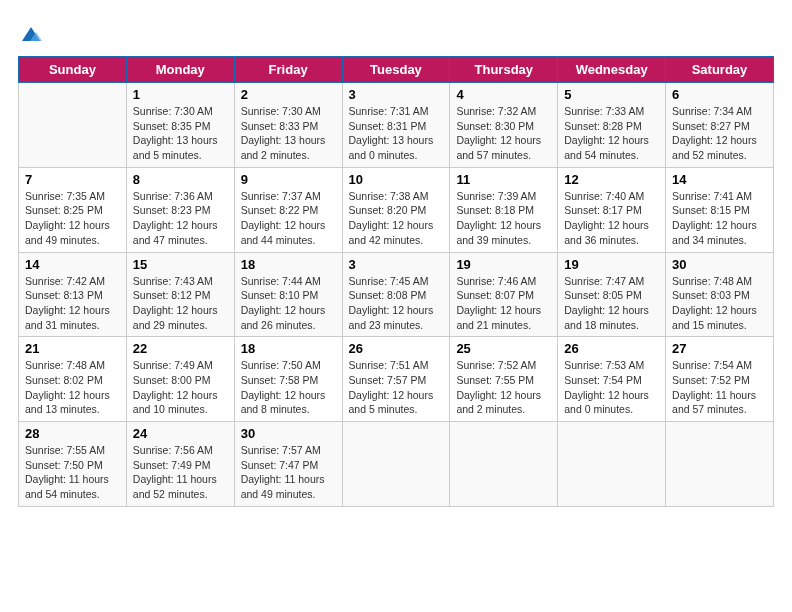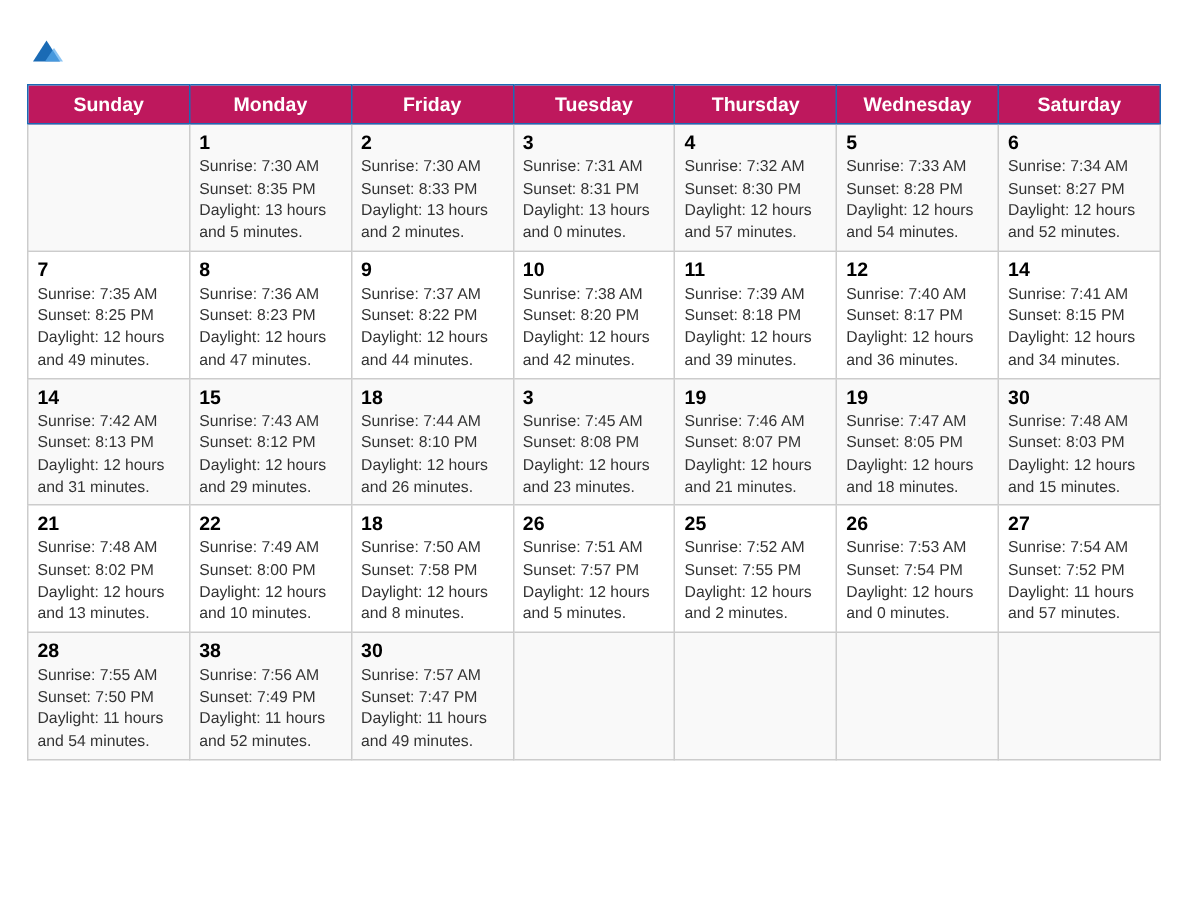--- a/index.html
+++ b/index.html
@@ -226,21 +226,21 @@
             <span class="day-num">27</span>
             <div class="day-info">Sunrise: 7:54 AM<br>Sunset: 7:52 PM<br>Daylight: 11 hours<br>and 57 minutes.</div>
           </td>
         </tr>
         <tr>
           <td>
             <span class="day-num">28</span>
             <div class="day-info">Sunrise: 7:55 AM<br>Sunset: 7:50 PM<br>Daylight: 11 hours<br>and 54 minutes.</div>
           </td>
           <td>
-            <span class="day-num">38</span>
+            <span class="day-num">24</span>
             <div class="day-info">Sunrise: 7:56 AM<br>Sunset: 7:49 PM<br>Daylight: 11 hours<br>and 52 minutes.</div>
           </td>
           <td>
             <span class="day-num">30</span>
             <div class="day-info">Sunrise: 7:57 AM<br>Sunset: 7:47 PM<br>Daylight: 11 hours<br>and 49 minutes.</div>
           </td>
           <td class="empty"></td>
           <td class="empty"></td>
           <td class="empty"></td>
           <td class="empty"></td>

